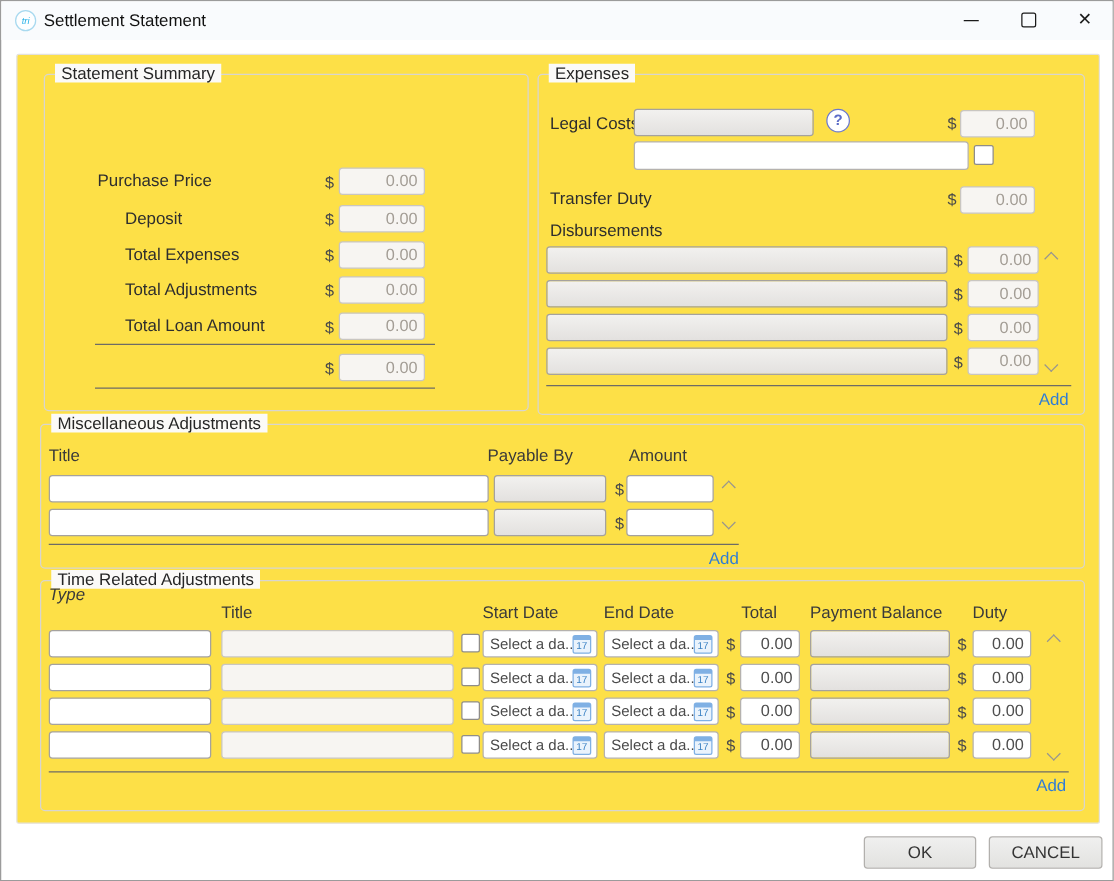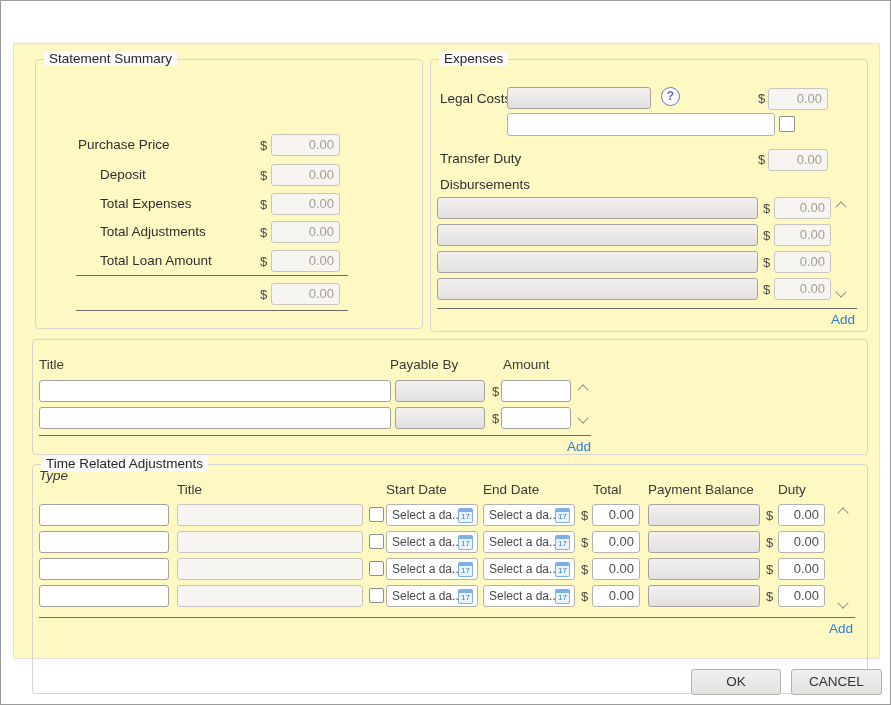--- a/index.html
+++ b/index.html
@@ -12,21 +12,21 @@
   .applogo { position:absolute; left:11px; top:7px; width:17px; height:17px; border:1px solid #a8d9ef;
              border-radius:50%; color:#29b2e8; font-size:7.5px; text-align:center; line-height:15px;
              background:#fdfeff; font-style:italic; }
   .apptitle { position:absolute; left:34px; top:8px; font-size:13.5px; color:#111; }
   .wbtn { position:absolute; top:0; width:46px; height:31px; }
   .glyph-min { position:absolute; left:17px; top:15px; width:12px; height:1.4px; background:#1a1a1a; }
   .glyph-max { position:absolute; left:17px; top:9px; width:12px; height:12px; border:1.4px solid #1a1a1a; border-radius:2px; }
   .glyph-close { position:absolute; left:16px; top:6px; font-size:14px; color:#1a1a1a; }
 
   
-  .panel { position:absolute; left:12px; top:42px; width:867px; height:616px; background:#fef9c3;
+  .panel { position:absolute; left:12px; top:42px; width:867px; height:616px; background:#fde047;
            border:1px solid #e3e1dd; border-radius:2px; }
 
   .gb { position:absolute; border:1px solid #d8d5d0; border-radius:4px; }
   .leg { position:absolute; top:-9px; left:8px; background:#fbfaf8; padding:0 5px; font-size:13.5px;
          color:#262626; white-space:nowrap; }
   .lbl { position:absolute; font-size:13.5px; color:#2e2e2e; white-space:nowrap; }
   .hdr { position:absolute; font-size:13.5px; color:#3a3a3a; white-space:nowrap; }
   .cur { position:absolute; font-size:13px; color:#4a4a4a; }
 
   .ro { position:absolute; height:22px; background:#f7f5f2; border:1px solid #c9c6c1; border-radius:3px;
@@ -61,20 +61,33 @@
 
   .btn { position:absolute; height:26px; background:linear-gradient(180deg,#f0f0ef,#e2e2e0);
          border:1px solid #b2b0ad; border-radius:3px; font-size:13.5px; color:#333; text-align:center;
          line-height:24px; cursor:pointer; }
 </style>
 </head>
 <body>
 
 <div class="window">
 
+  <div class="titlebar">
+    <div class="applogo">tri</div>
+    <div class="apptitle">Settlement Statement</div>
+    <div class="wbtn" style="left:753px;">
+      <span class="glyph-min"></span>
+    </div>
+    <div class="wbtn" style="left:799px;">
+      <span class="glyph-max"></span>
+    </div>
+    <div class="wbtn" style="left:845px;">
+      <span class="glyph-close">✕</span>
+    </div>
+  </div>
 
   <div class="panel">
 
     <div class="gb" style="left:21px; top:15px; width:388px; height:270px;">
       <span class="leg">Statement Summary</span>
 
       <span class="lbl" style="left:42px; top:77px;">Purchase Price</span>
       <span class="cur" style="left:224px; top:78px;">$</span>
       <div class="ro" style="left:235px; top:74px; width:69px;">0.00</div>
 
@@ -137,20 +150,21 @@
       <div class="ro" style="left:343px; top:218px; width:57px;">0.00</div>
 
       <span class="chev up" style="left:406px; top:143px;"></span>
       <span class="chev down" style="left:406px; top:228px;"></span>
 
       <div class="sep" style="left:6px; top:248px; width:420px;"></div>
       <span class="addlink" style="right:12px; top:252px;">Add</span>
     </div>
 
     <div class="gb" style="left:18px; top:295px; width:836px; height:116px;">
+      <span class="leg">Miscellaneous Adjustments</span>
 
       <span class="hdr" style="left:6px; top:17px;">Title</span>
       <span class="hdr" style="left:357px; top:17px;">Payable By</span>
       <span class="hdr" style="left:470px; top:17px;">Amount</span>
 
       <div class="combo white" style="left:6px; top:40px; width:352px;"></div>
       <div class="combo" style="left:362px; top:40px; width:90px;"></div>
       <span class="cur" style="left:459px; top:44px;">$</span>
       <div class="combo white" style="left:468px; top:40px; width:70px;"></div>
 
@@ -159,21 +173,21 @@
       <span class="cur" style="left:459px; top:71px;">$</span>
       <div class="combo white" style="left:468px; top:67px; width:70px;"></div>
 
       <span class="chev up" style="left:546px; top:46px;"></span>
       <span class="chev down" style="left:546px; top:74px;"></span>
 
       <div class="sep" style="left:6px; top:95px; width:552px;"></div>
       <span class="addlink" style="left:534px; top:99px;">Add</span>
     </div>
 
-    <div class="gb" style="left:18px; top:420px; width:836px; height:230px;">
+    <div class="gb" style="left:18px; top:420px; width:836px; height:185px;">
       <span class="leg">Time Related Adjustments</span>
 
       <span class="hdr" style="left:6px; top:3px;font-style:italic;">Type</span>
       <span class="hdr" style="left:144px; top:17px;">Title</span>
       <span class="hdr" style="left:353px; top:17px;">Start Date</span>
       <span class="hdr" style="left:450px; top:17px;">End Date</span>
       <span class="hdr" style="left:560px; top:17px;">Total</span>
       <span class="hdr" style="left:615px; top:17px;">Payment Balance</span>
       <span class="hdr" style="left:745px; top:17px;">Duty</span>
 

